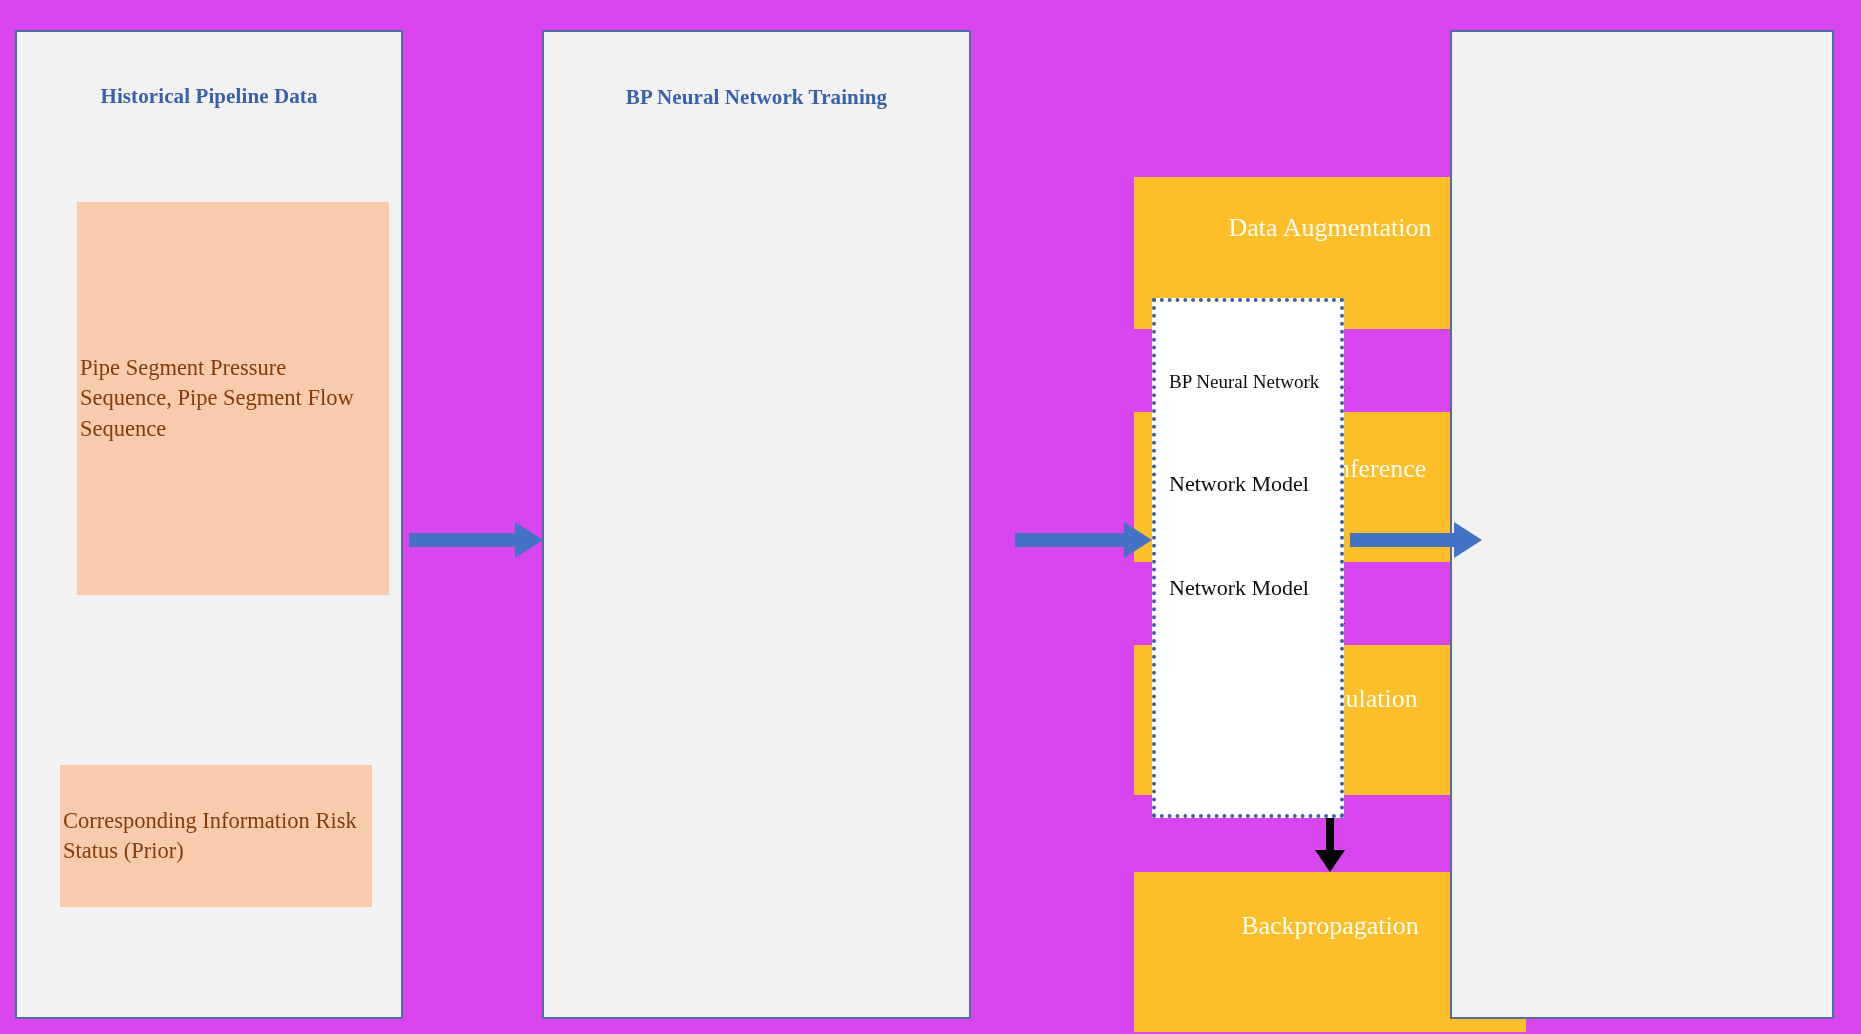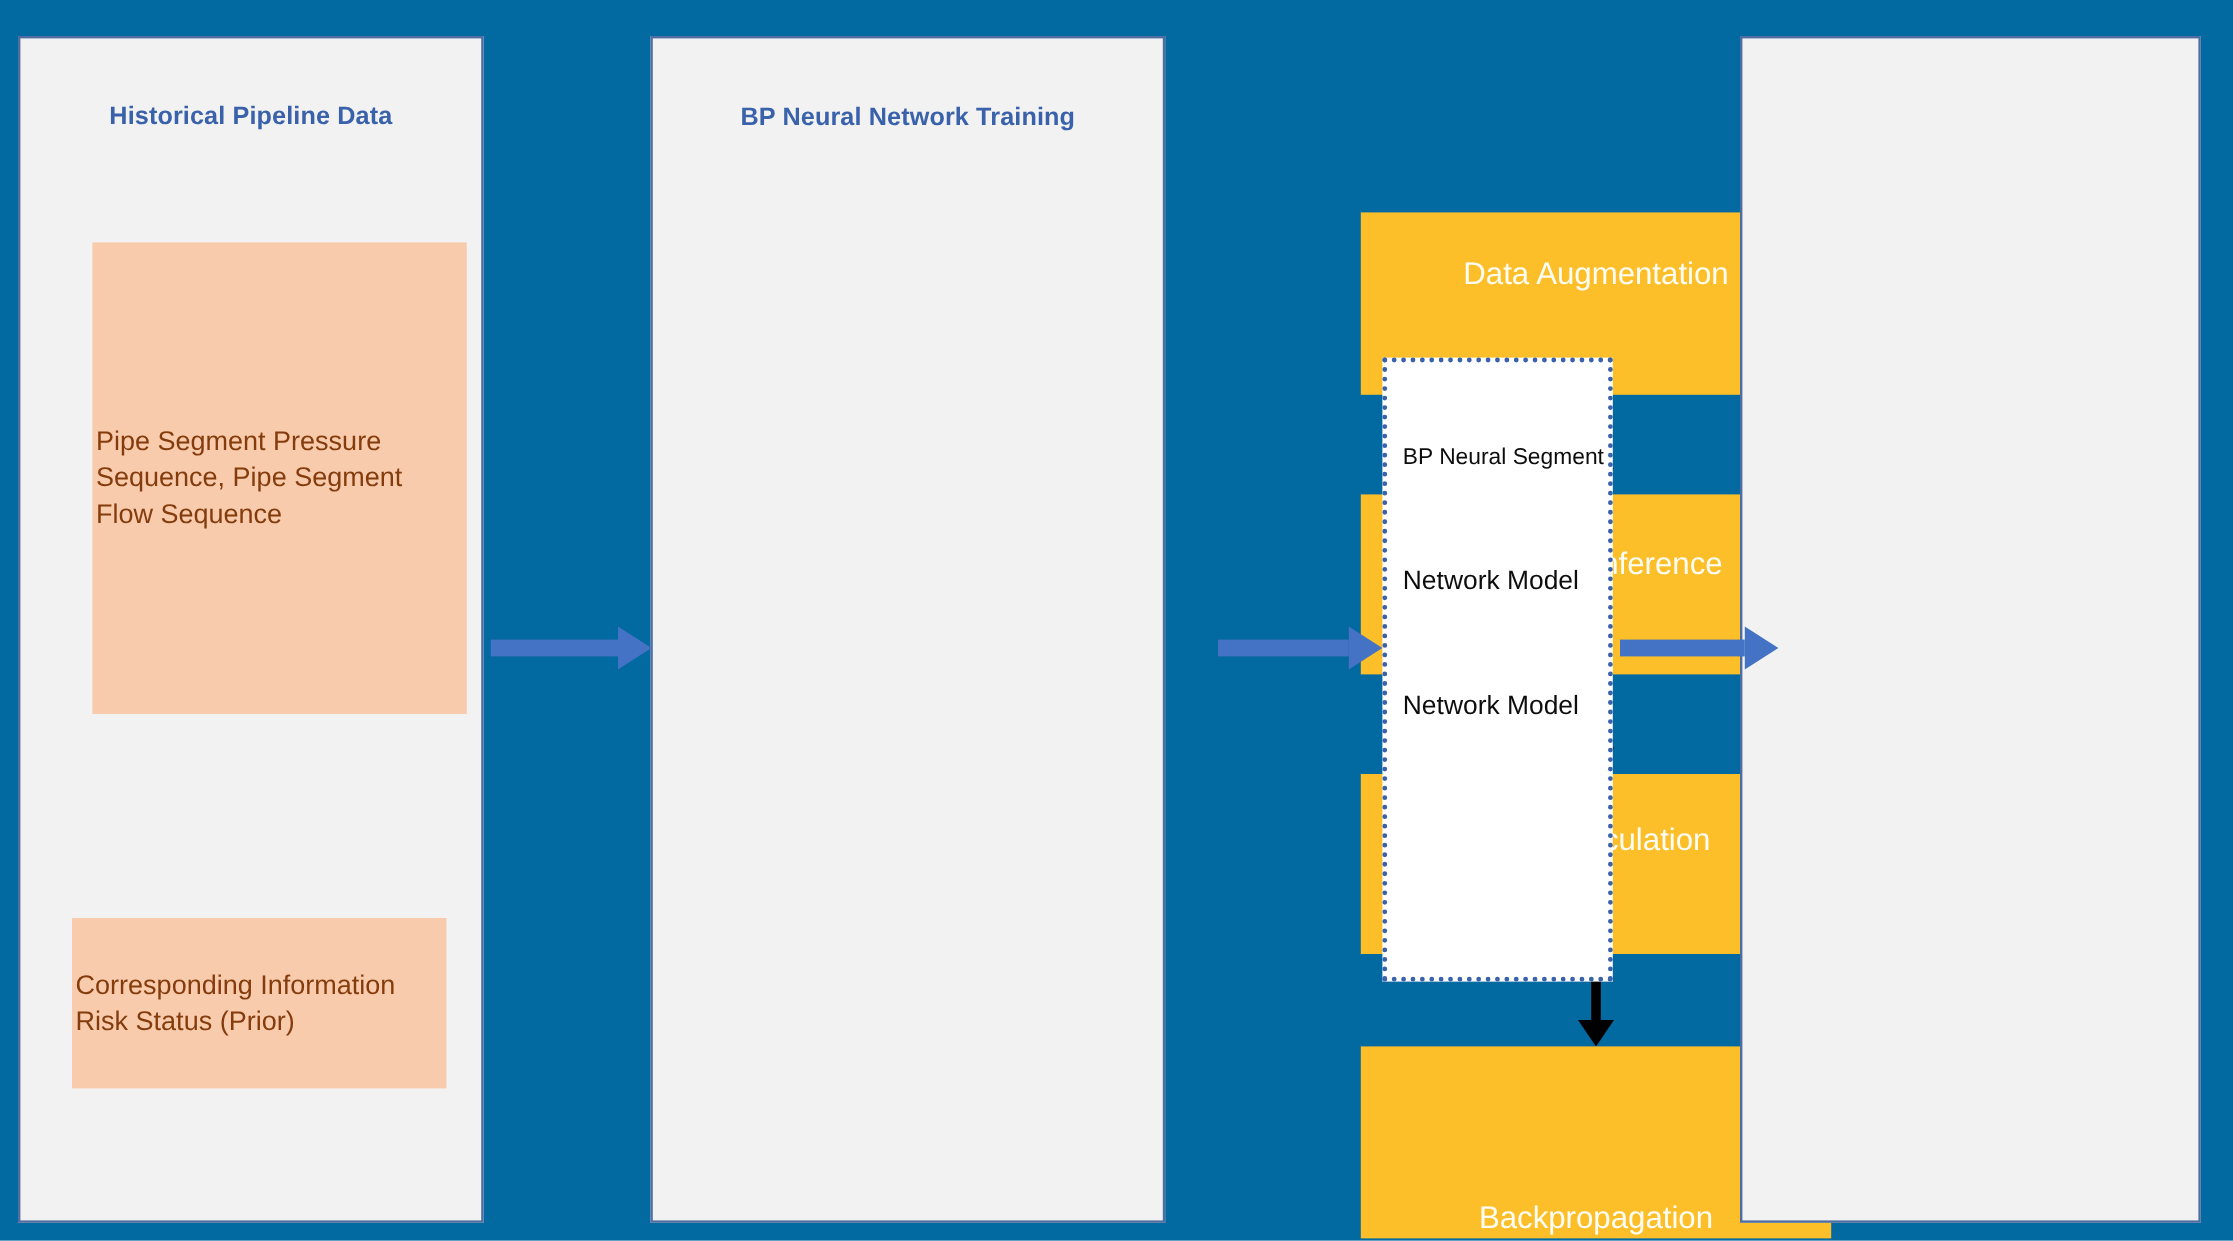--- a/index.html
+++ b/index.html
@@ -8,22 +8,23 @@
     background: #ffffff;
   }
   body {
     font-family: "Liberation Sans", sans-serif;
     -webkit-font-smoothing: antialiased;
   }
   #canvas {
     position: relative;
     width: 1861px;
     height: 1034px;
-    background: #0369a1;
+    background: #d946ef;
     overflow: hidden;
+    font-family: Liberation Serif, serif;
   }
 
   
   .panel {
     position: absolute;
     background: #f2f2f2;
     border: 2px solid #4e6da0;
     box-sizing: border-box;
   }
   #panel-left   { left: 15px;   top: 30px; width: 388px;  height: 989px; }
@@ -76,21 +77,21 @@
     font-size: 26px;
     line-height: 1.33;
     text-align: center;
   }
   #yellow-box-1 { left: 590px; top: 145px; width: 392px; height: 152px; }
   #yellow-box-1 .box-label { padding-top: 34px; }
   #yellow-box-2 { left: 590px; top: 380px; width: 392px; height: 150px; }
   #yellow-box-2 .box-label { padding-top: 40px; }
   #yellow-box-3 { left: 590px; top: 613px; width: 392px; height: 150px; }
   #yellow-box-3 .box-label { padding-top: 37px; }
-  #yellow-box-4 { left: 590px; top: 840px; width: 392px; height: 160px; align-items: flex-end; }
+  #yellow-box-4 { left: 590px; top: 840px; width: 392px; height: 160px; }
   #yellow-box-4 .box-label { padding-top: 37px; }
 
   
   #dotted-model-box {
     position: absolute;
     left: 1152px;
     top: 298px;
     width: 192px;
     height: 520px;
     border: 4px dotted #3a62ab;
@@ -211,21 +212,21 @@
       <div class="shaft"></div>
         <div class="head"></div>
     </div>
 
     <div class="yellow-box" id="yellow-box-4">
       <span class="box-label">Backpropagation</span>
     </div>
   </div>
 
   <div id="dotted-model-box">
-    <div class="dotted-label" id="dotted-label-1">BP Neural Segment</div>
+    <div class="dotted-label" id="dotted-label-1">BP Neural Network</div>
     <div class="dotted-label" id="dotted-label-2">Network Model</div>
     <div class="dotted-label" id="dotted-label-3">Network Model</div>
   </div>
 
   <div class="panel" id="panel-right">
     
 
     
 
     

